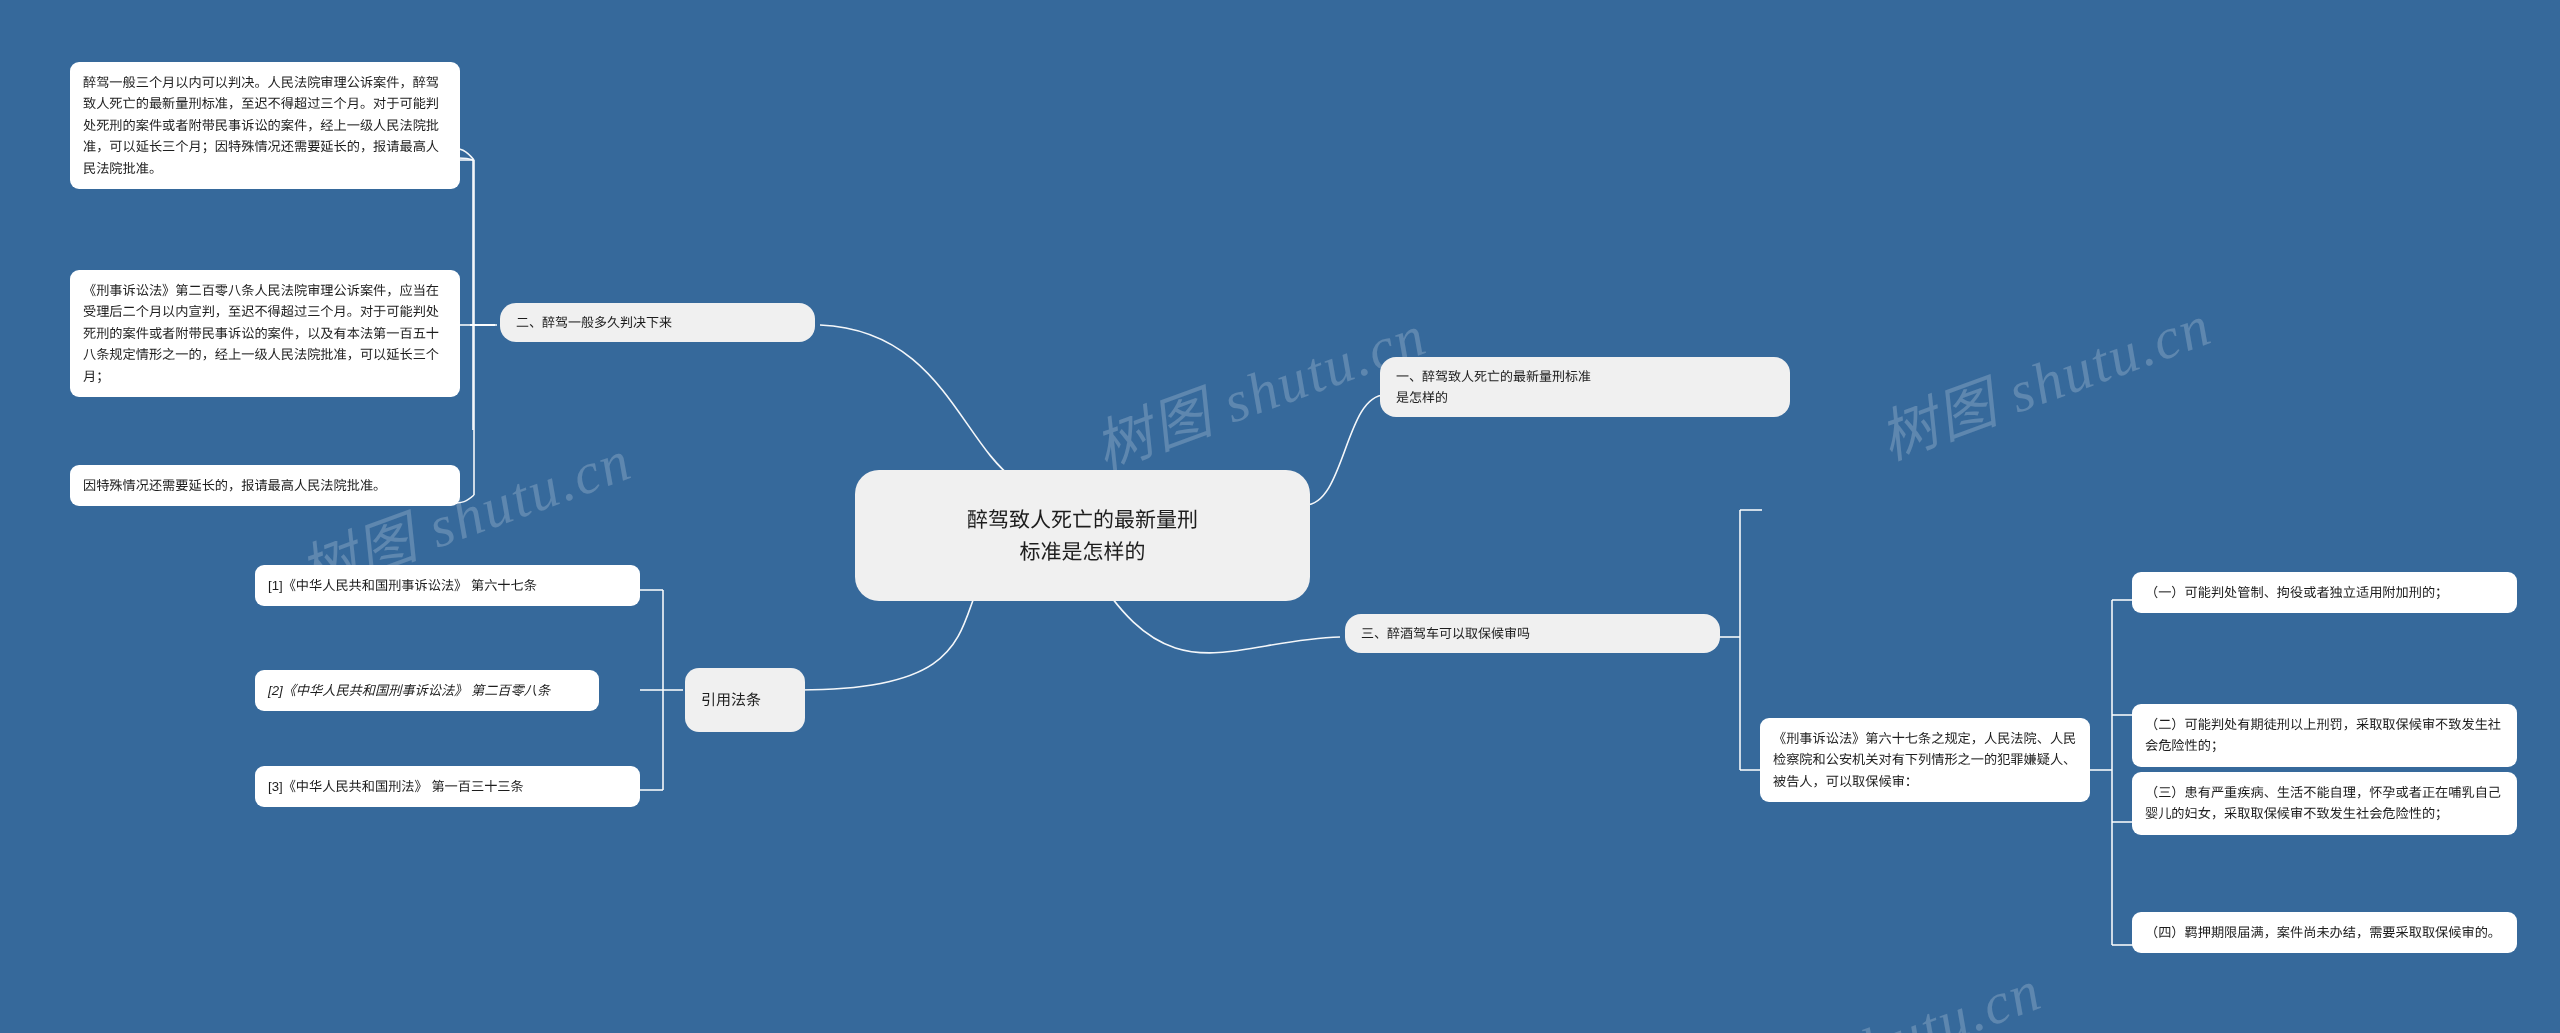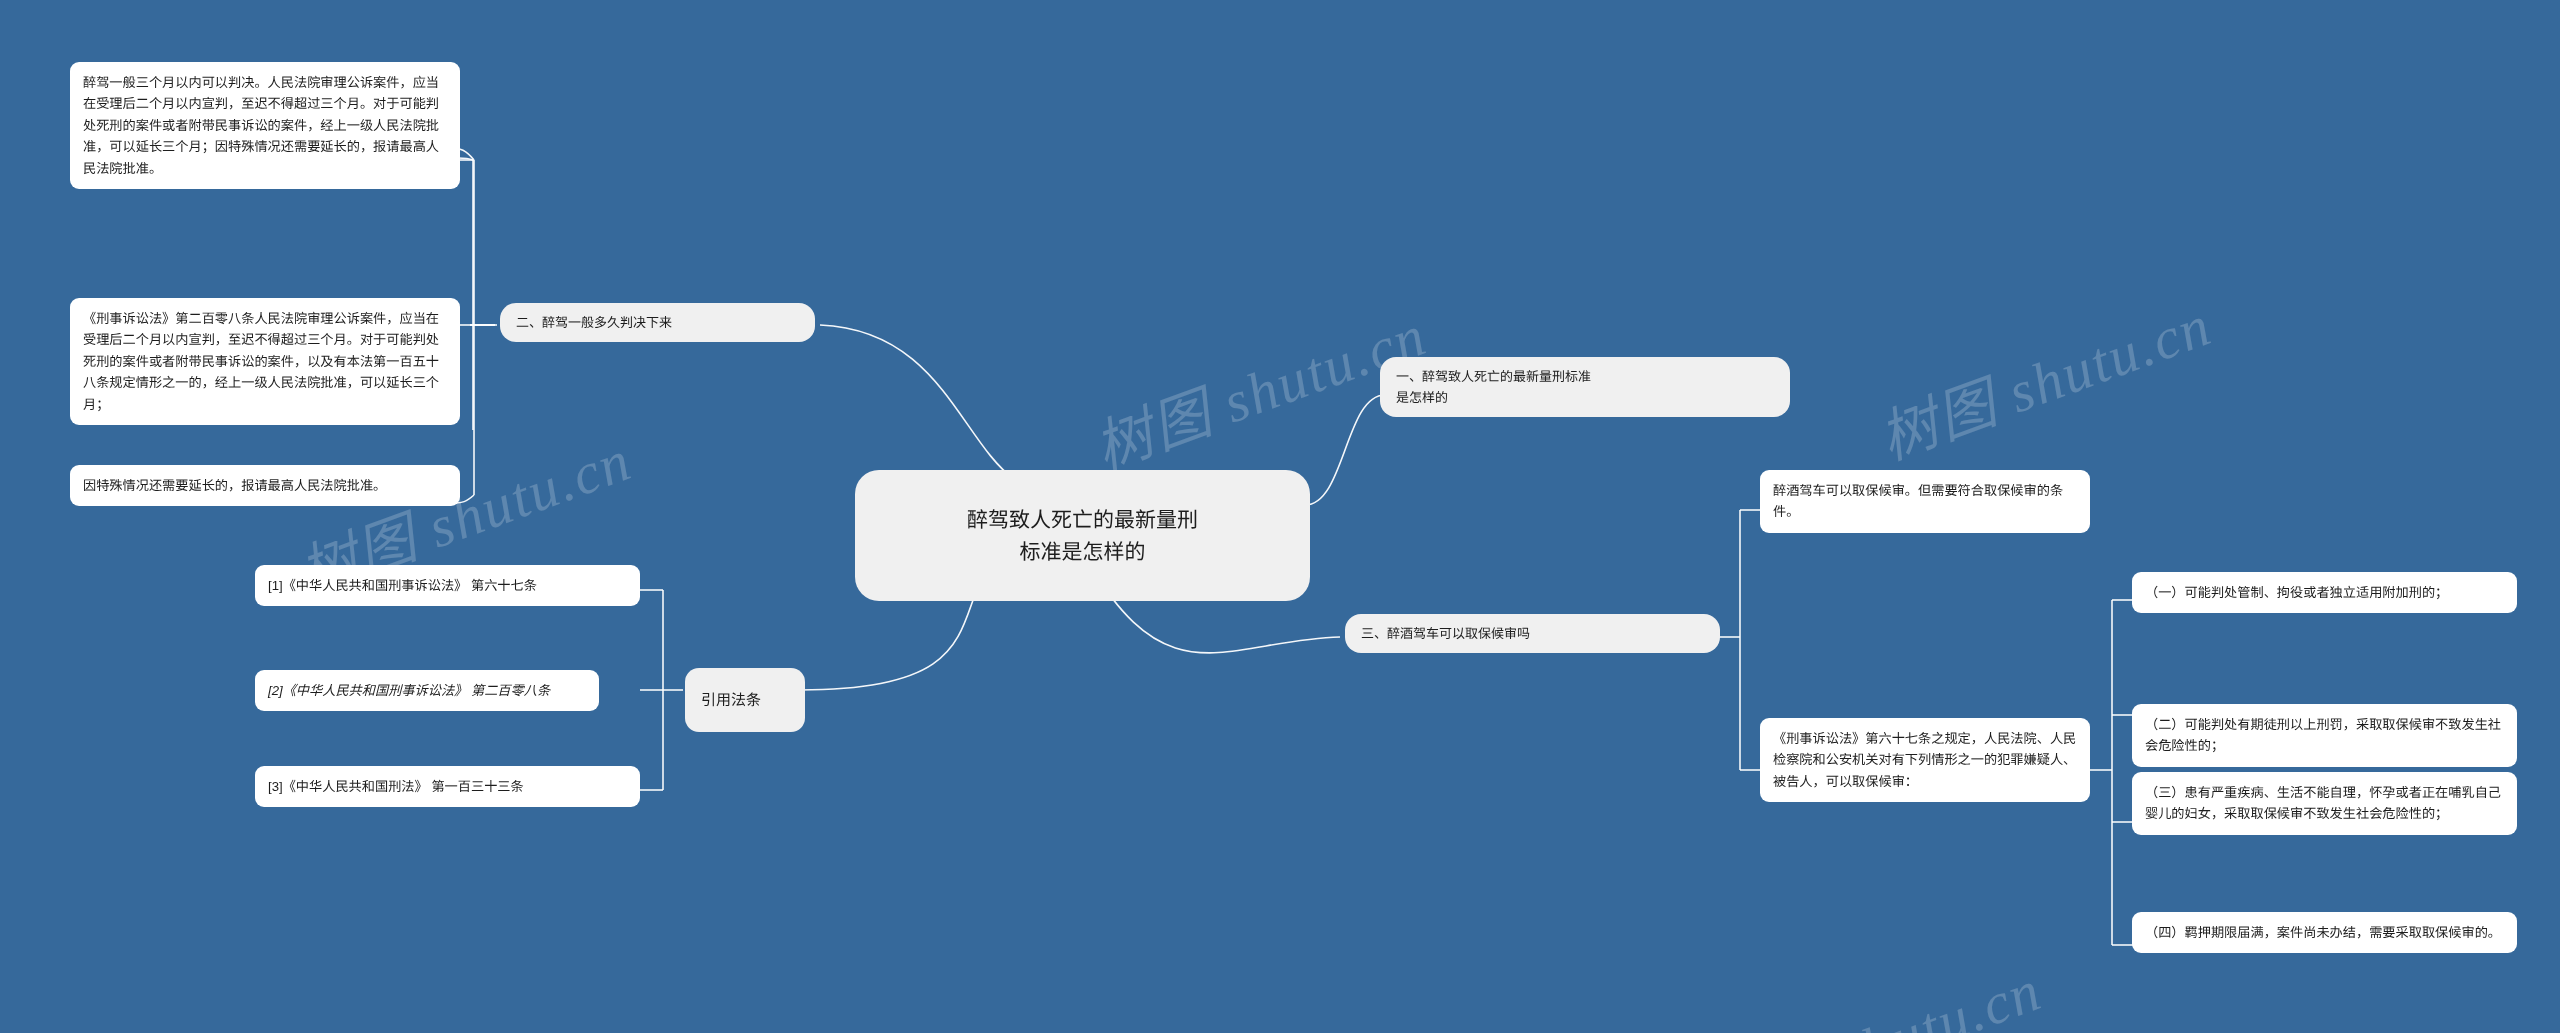--- a/index.html
+++ b/index.html
@@ -129,37 +129,36 @@
   </svg>
 
   <div class="node root" id="root-node" style="left:855px;top:470px;width:455px;">醉驾致人死亡的最新量刑
 标准是怎样的</div>
 
   <div class="node branch" style="left:1380px;top:357px;width:410px;">一、醉驾致人死亡的最新量刑标准
 是怎样的</div>
 
   <div class="node branch" style="left:500px;top:303px;width:315px;">二、醉驾一般多久判决下来</div>
 
-  <div class="node leafbox" style="left:70px;top:62px;width:390px;">醉驾一般三个月以内可以判决。人民法院审理公诉案件，应当在受理后二个月以内宣判，至迟不得超过三个月。对于可能判处死刑的案件或者附带民事诉讼的案件，经上一级人民法院批准，可以延长三个月；因特殊情况还需要延长的，报请最高人民法院批准。</div>
+  <div class="node leafbox" style="left:70px;top:62px;width:390px;">醉驾一般三个月以内可以判决。人民法院审理公诉案件，醉驾致人死亡的最新量刑标准，至迟不得超过三个月。对于可能判处死刑的案件或者附带民事诉讼的案件，经上一级人民法院批准，可以延长三个月；因特殊情况还需要延长的，报请最高人民法院批准。</div>
 
-  <div class="node leafbox" style="left:70px;top:270px;width:390px;margin-top:28px;">《刑事诉讼法》第二百零八条人民法院审理公诉案件，应当在受理后二个月以内宣判，至迟不得超过三个月。对于可能判处死刑的案件或者附带民事诉讼的案件，以及有本法第一百五十八条规定情形之一的，经上一级人民法院批准，可以延长三个月；</div>
+  <div class="node leafbox" style="left:70px;top:270px;width:390px;">《刑事诉讼法》第二百零八条人民法院审理公诉案件，应当在受理后二个月以内宣判，至迟不得超过三个月。对于可能判处死刑的案件或者附带民事诉讼的案件，以及有本法第一百五十八条规定情形之一的，经上一级人民法院批准，可以延长三个月；</div>
 
   <div class="node leafbox" style="left:70px;top:465px;width:390px;">因特殊情况还需要延长的，报请最高人民法院批准。</div>
 
   <div class="node pill" style="left:685px;top:668px;width:120px;">引用法条</div>
 
   <div class="node leafbox" style="left:255px;top:565px;width:385px;">[1]《中华人民共和国刑事诉讼法》 第六十七条</div>
 
   <div class="node leafbox" style="left:255px;top:670px;width:344px;font-style:italic;">[2]《中华人民共和国刑事诉讼法》 第二百零八条</div>
 
   <div class="node leafbox" style="left:255px;top:766px;width:385px;">[3]《中华人民共和国刑法》 第一百三十三条</div>
 
   <div class="node branch" style="left:1345px;top:614px;width:375px;">三、醉酒驾车可以取保候审吗</div>
 
-  <div class="node leafbox" style="left:1760px;top:470px;width:330px;">醉酒驾车可以取保候审。但需要符合取保候审的条件。</div>
 
   <div class="node leafbox" style="left:1760px;top:718px;width:330px;">《刑事诉讼法》第六十七条之规定，人民法院、人民检察院和公安机关对有下列情形之一的犯罪嫌疑人、被告人，可以取保候审：</div>
 
   <div class="node leafbox" style="left:2132px;top:572px;width:385px;">（一）可能判处管制、拘役或者独立适用附加刑的；</div>
 
   <div class="node leafbox" style="left:2132px;top:704px;width:385px;">（二）可能判处有期徒刑以上刑罚，采取取保候审不致发生社会危险性的；</div>
 
   <div class="node leafbox" style="left:2132px;top:772px;width:385px;">（三）患有严重疾病、生活不能自理，怀孕或者正在哺乳自己婴儿的妇女，采取取保候审不致发生社会危险性的；</div>
 
   <div class="node leafbox" style="left:2132px;top:912px;width:385px;">（四）羁押期限届满，案件尚未办结，需要采取取保候审的。</div>

